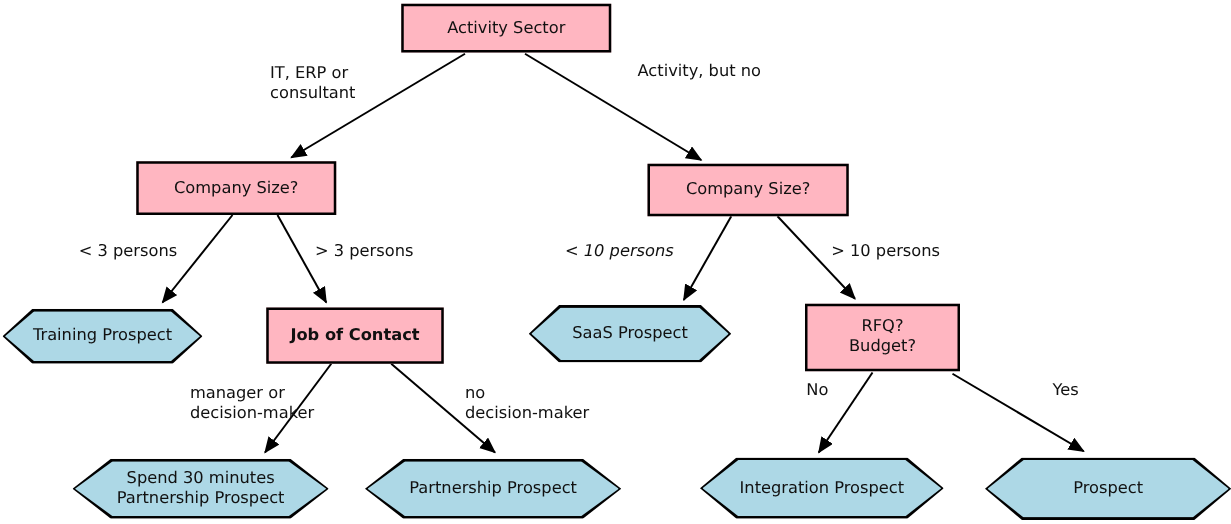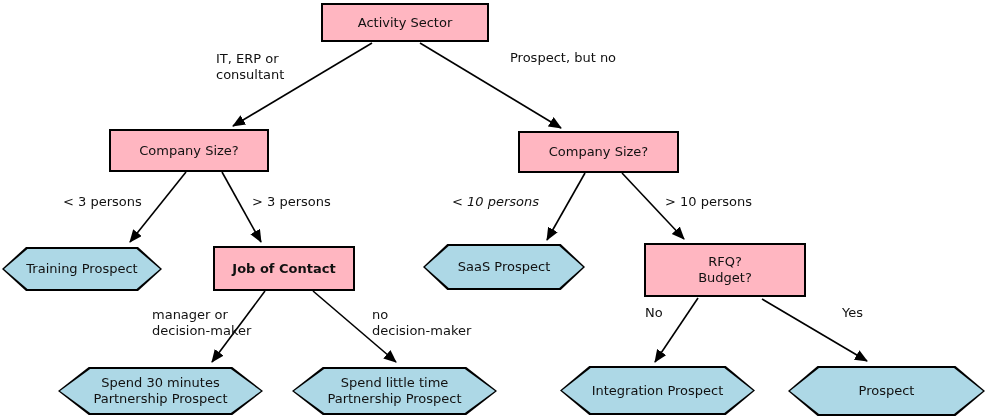--- a/index.html
+++ b/index.html
@@ -79,21 +79,21 @@
   </div>
 
   <div class="node-rect" style="left:518px; top:131px; width:161px; height:42px;">
     <span class="line">Company Size?</span>
   </div>
 
   <div class="node-rect" style="left:213px; top:246px; width:142px; height:45px;font-weight:bold;">
     <span class="line">Job of Contact</span>
   </div>
 
-  <div class="node-rect" style="left:644px; top:243px; width:162px; height:54px;">
+  <div class="node-rect" style="left:644px; top:243px; width:124px; height:54px;">
     <span class="line">RFQ?</span>
     <span class="line">Budget?</span>
   </div>
 
   <div class="hex-outer" style="left:2px; top:247px; width:160px; height:44px;">
     <div class="hex-inner">
       <span class="line">Training Prospect</span>
     </div>
   </div>
 
@@ -105,21 +105,20 @@
 
   <div class="hex-outer" style="left:58px; top:367px; width:205px; height:48px;">
     <div class="hex-inner">
       <span class="line">Spend 30 minutes</span>
       <span class="line">Partnership Prospect</span>
     </div>
   </div>
 
   <div class="hex-outer" style="left:292px; top:367px; width:205px; height:48px;">
     <div class="hex-inner">
-      <span class="line">Spend little time</span>
       <span class="line">Partnership Prospect</span>
     </div>
   </div>
 
   <div class="hex-outer" style="left:560px; top:366px; width:195px; height:49px;">
     <div class="hex-inner">
       <span class="line">Integration Prospect</span>
     </div>
   </div>
 
@@ -128,21 +127,21 @@
       <span class="line">Prospect</span>
     </div>
   </div>
 
   <div class="edge-label" style="left:216px; top:51px;">
     <span class="line">IT, ERP or</span>
     <span class="line">consultant</span>
   </div>
 
   <div class="edge-label" style="left:510px; top:50px;">
-    <span class="line">Prospect, but no</span>
+    <span class="line">Activity, but no</span>
   </div>
 
   <div class="edge-label" style="left:63px; top:194px;">&lt; 3 persons</div>
 
   <div class="edge-label" style="left:252px; top:194px;">&gt; 3 persons</div>
 
   <div class="edge-label" style="left:452px; top:194px;font-style:italic;">&lt; 10 persons</div>
 
   <div class="edge-label" style="left:665px; top:194px;">&gt; 10 persons</div>
 

